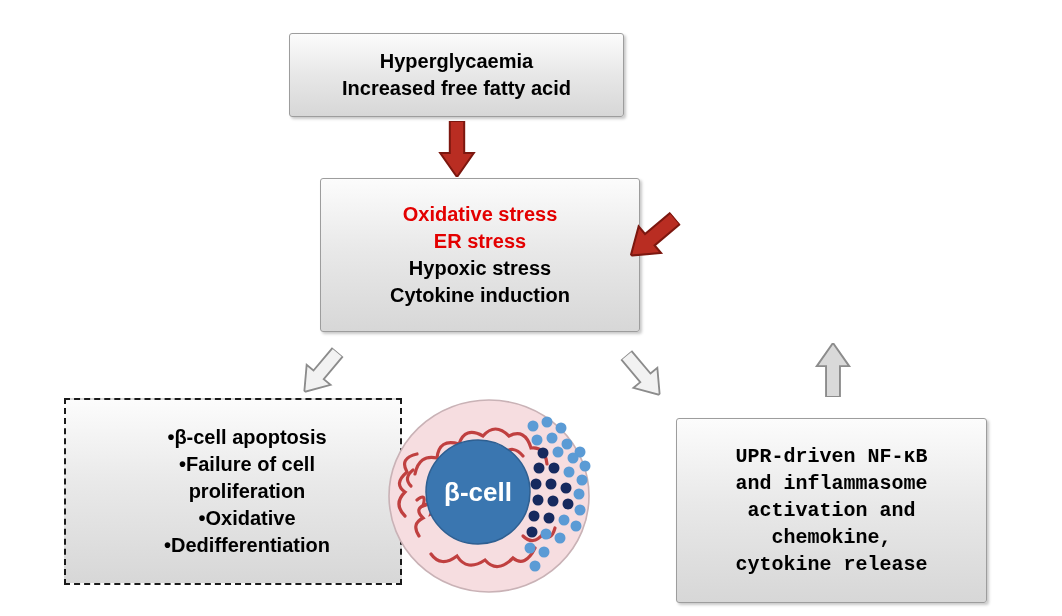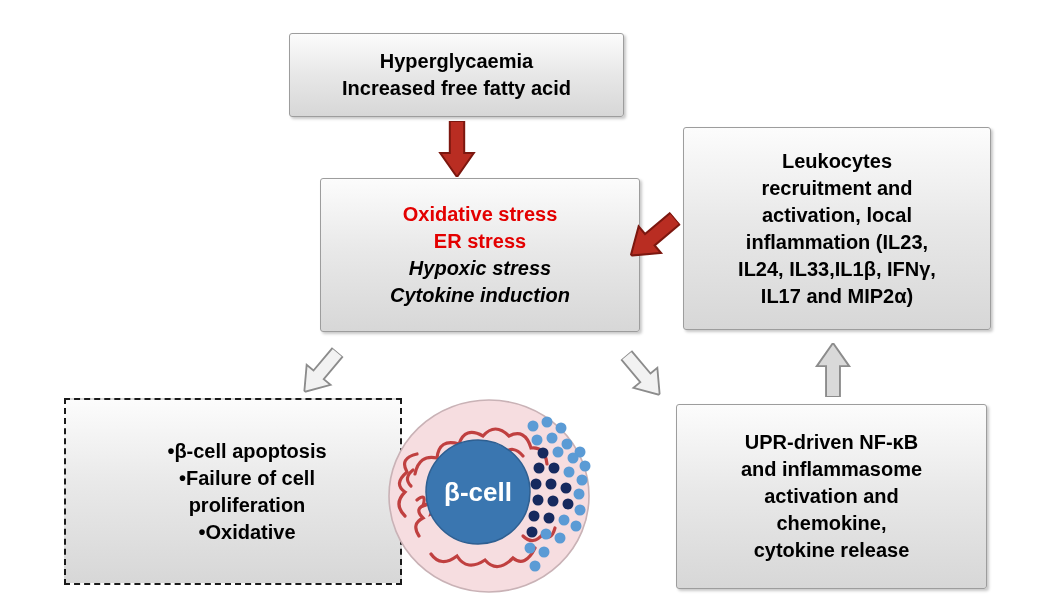--- a/index.html
+++ b/index.html
@@ -16,21 +16,21 @@
     display:flex;align-items:center;justify-content:center;
     text-align:center;font-weight:bold;color:#000;
     font-size:20px;line-height:27px;
   }
   .box .txt{white-space:pre-line;}
   .box-dashed{
     border:2.6px dashed #1a1a1a;border-radius:0;box-shadow:none;
     flex-direction:column;
   }
   .red-text{color:#e30000;white-space:pre-line;display:block;}
-  .black-text{color:#000;white-space:pre-line;display:block;font-style:italic;}
+  .black-text{color:#000;white-space:pre-line;display:block;}
   .arrow{position:absolute;}
   .bullet-line{white-space:pre-line;}
   svg text{font-family:"Liberation Sans",sans-serif;}
 </style>
 </head>
 <body>
 
 <div id="canvas">
 
   <div class="box" style="left:289px;top:33px;width:333px;height:82px;">
@@ -42,28 +42,20 @@
     <polygon points="0,14 40,14 40,2 70,23 40,44 40,32 0,32" stroke="#7c170f" stroke-width="2.5" fill="#b92d22"></polygon>
   </svg>
 
   <div class="box" style="left:300px;top:178px;width:318px;height:152px;flex-direction:column;margin-left:20px;">
     <span class="red-text">Oxidative stress
 ER stress</span>
     <span class="black-text">Hypoxic stress
 Cytokine induction</span>
   </div>
 
-  <div class="box" style="left:683px;top:127px;width:306px;height:201px;">
-    <span class="txt">Leukocytes
-recruitment and
-activation, local
-inflammation (IL23,
-IL24, IL33,IL1β, IFNγ,
-IL17 and MIP2α)</span>
-  </div>
 
   <svg class="arrow" style="left:624px;top:217px;transform:rotate(140deg);" width="58" height="40" viewBox="0 0 70 46">
     <polygon points="0,14 40,14 40,2 70,23 40,44 40,32 0,32" stroke="#7c170f" stroke-width="2.5" fill="#b92d22"></polygon>
   </svg>
 
   <svg class="arrow" style="left:295px;top:354px;transform:rotate(130deg);" width="52" height="36" viewBox="0 0 70 46">
     <polygon points="0,14 40,14 40,2 70,23 40,44 40,32 0,32" stroke="#8c8c8c" stroke-width="2.5" fill="#f2f2f2"></polygon>
   </svg>
 
   <svg class="arrow" style="left:617px;top:357px;transform:rotate(50deg);" width="52" height="36" viewBox="0 0 70 46">
@@ -72,23 +64,24 @@
 
   <svg class="arrow" style="left:806px;top:349px;transform:rotate(-90deg);" width="54" height="42" viewBox="0 0 70 46">
     <polygon points="0,14 40,14 40,2 70,23 40,44 40,32 0,32" stroke="#8c8c8c" stroke-width="2.5" fill="#d9d9d9"></polygon>
   </svg>
 
   <div class="box box-dashed" style="left:64px;top:398px;width:306px;height:183px;padding-left:28px;">
     <div class="bullet-line">•β-cell apoptosis</div>
     <div class="bullet-line">•Failure of cell
 proliferation</div>
     <div class="bullet-line">•Oxidative</div>
+    <div class="bullet-line">•Dedifferentiation</div>
   </div>
 
-  <div class="box" style="left:676px;top:404px;width:309px;height:183px;">
+  <div class="box" style="left:676px;top:418px;width:309px;height:183px;font-family:Liberation Mono, monospace;">
     <span class="txt">UPR-driven NF-κB
 and inflammasome
 activation and
 chemokine,
 cytokine release</span>
   </div>
 
   <svg class="arrow" style="left:383px;top:396px;" width="212" height="202" viewBox="0 0 212 202">
 
     <ellipse cx="106" cy="100" rx="100" ry="96" stroke="#c9b2b6" stroke-width="1.6" fill="#f6dde0"></ellipse>

